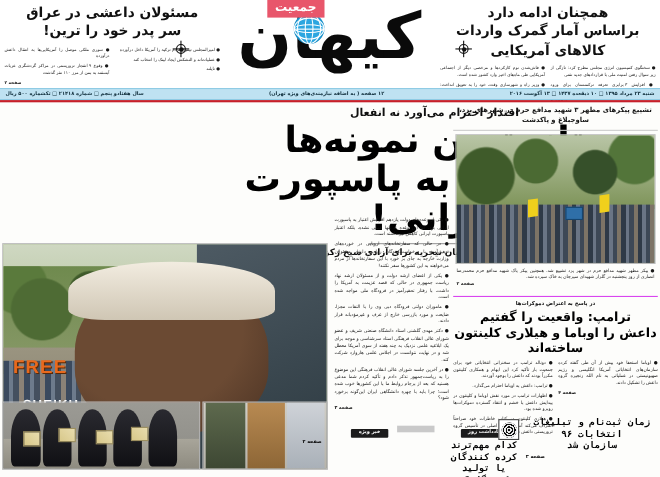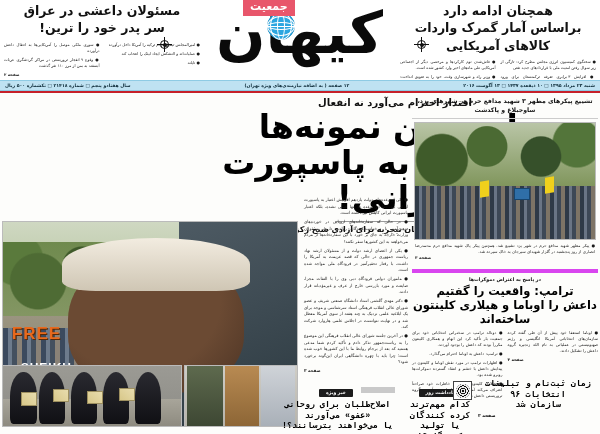--- a/index.html
+++ b/index.html
@@ -277,21 +277,21 @@
   }
   .art-bullets p {
     margin: 0 0 2.5px 0;
     font-size: 4.2px; line-height: 1.55; color: #151515;
     text-align: justify;
   }
 
   
   .trump {
     position: absolute; right: 2px; top: 176px; width: 186px;
-    border-top: 4px solid #d946ef;
+    border-top: 1px solid #d946ef;
     padding-top: 4px;
   }
   .trump-kicker {
     text-align: center; font-size: 4.8px; font-weight: bold; color: #111;
     margin-bottom: 2px;
   }
   .trump-title {
     text-align: center; font-size: 11.5px; font-weight: bold; color: #000;
     line-height: 1.22; letter-spacing: -0.4px;
   }
@@ -530,24 +530,20 @@
           <div>یا تولید کنندگان؟!</div>
         </div>
 
       </div>
 
       <div class="bot-box box-reform">
         <div class="bb-top" style="text-align:right;padding-right:2px;">
           <span class="grayblock"></span>
           <span class="badge">خبر ویژه</span>
         </div>
-        <div class="bot-title">
-          <div>اصلاح‌طلبان برای روحانی «عفو» می‌آورند</div>
-          <div>یا می‌خواهند بترسانند؟!</div>
-        </div>
         <div style="text-align:left;font-size:4.4px;font-weight:bold;margin-top:1px;">صفحه ۲</div>
       </div>
     </div>
 
     <div class="target-logo">
       <span class="rings"></span>
     </div>
 
   </div>
 </div>

